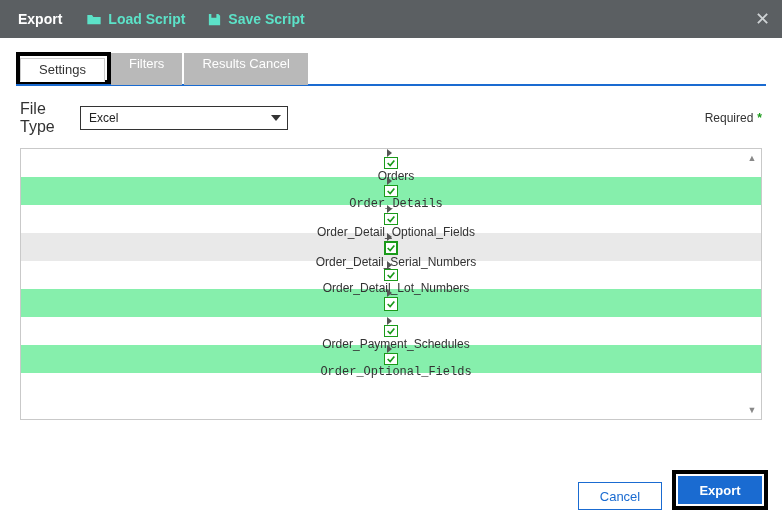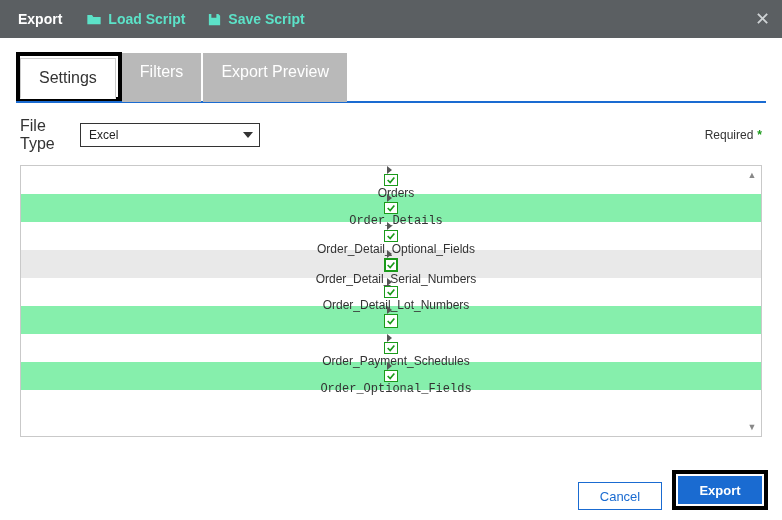--- a/index.html
+++ b/index.html
@@ -9,29 +9,29 @@
   
   .header { background: #5b5f62; height: 38px; display: flex; align-items: center; padding: 0 12px 0 18px; color: #fff; }
   .header-title { font-size: 14px; font-weight: bold; color: #fff; margin-right: 24px; }
   .header-action { display: flex; align-items: center; color: #5ce2c8; font-size: 14px; font-weight: bold; margin-right: 22px; cursor: pointer; }
   .header-action .icon { margin-right: 6px; fill: #5ce2c8; }
   .close-btn { margin-left: auto; color: #cfd3d5; font-size: 18px; cursor: pointer; line-height: 1; }
 
   
   .tabs-wrap { padding: 14px 16px 0 16px; }
   .tabs { display: flex; border-bottom: 2px solid #1a6bd1; }
-  .tab { padding: 10px 18px; background: #b9b9b9; color: #fff; font-size: 16px; cursor: pointer; margin-right: 2px; position: relative; top: 1px; }
+  .tab { padding: 3px 18px; background: #b9b9b9; color: #fff; font-size: 13px; cursor: pointer; margin-right: 2px; position: relative; top: 1px; }
   .tab.active { background: #fff; color: #333; border-top: 1px solid #ccc; border-left: 1px solid #ccc; border-right: 1px solid #ccc; border-bottom: 2px solid #fff; font-weight: normal; top: 2px; }
   .tab-box-highlight { border: 4px solid #000; display: inline-block; }
 
   
   .body { padding: 14px 20px 6px 20px; }
   .file-row { display: flex; align-items: center; margin-bottom: 12px; }
   .file-label { width: 60px; color: #333; font-size: 16px; }
-  .select { position: relative; width: 180px; height: 24px; border: 1px solid #333; background: #fff; display: flex; align-items: center; padding: 0 8px; cursor: pointer; }
+  .select { position: relative; width: 208px; height: 24px; border: 1px solid #333; background: #fff; display: flex; align-items: center; padding: 0 8px; cursor: pointer; }
   .select-caret { position: absolute; right: 6px; top: 50%; transform: translateY(-50%); width: 0; height: 0; border-left: 5px solid transparent; border-right: 5px solid transparent; border-top: 6px solid #333; }
   .required { margin-left: auto; font-size: 12px; color: #333; }
   .required-star { color: #1a9a1a; font-weight: bold; margin-left: 4px; }
 
   
   .tree-panel { border: 1px solid #c9c9c9; height: 272px; overflow: hidden; position: relative; }
   .tree-scroll { height: 100%; overflow-y: auto; }
   .tree-row { display: flex; align-items: center; height: 28px; padding-left: 10px; font-size: 12px; flex-direction: column; }
   .tree-row.alt { background: #86efac; font-family: Liberation Mono, monospace; }
   .tree-row.sel { background: #e9e9e9; }
@@ -81,21 +81,21 @@
     <div class="tabs">
       <span class="tab-box-highlight">
         <div class="tab active">
           <span>Settings</span>
         </div>
       </span>
       <div class="tab">
         <span>Filters</span>
       </div>
       <div class="tab">
-        <span>Export Preview</span>
+        <span>Results Cancel</span>
       </div>
     </div>
   </div>
 
   <div class="body">
     <div class="file-row">
       <div class="file-label">File Type</div>
       <div class="select">
         <span>Excel</span>
         <span class="select-caret"></span>

